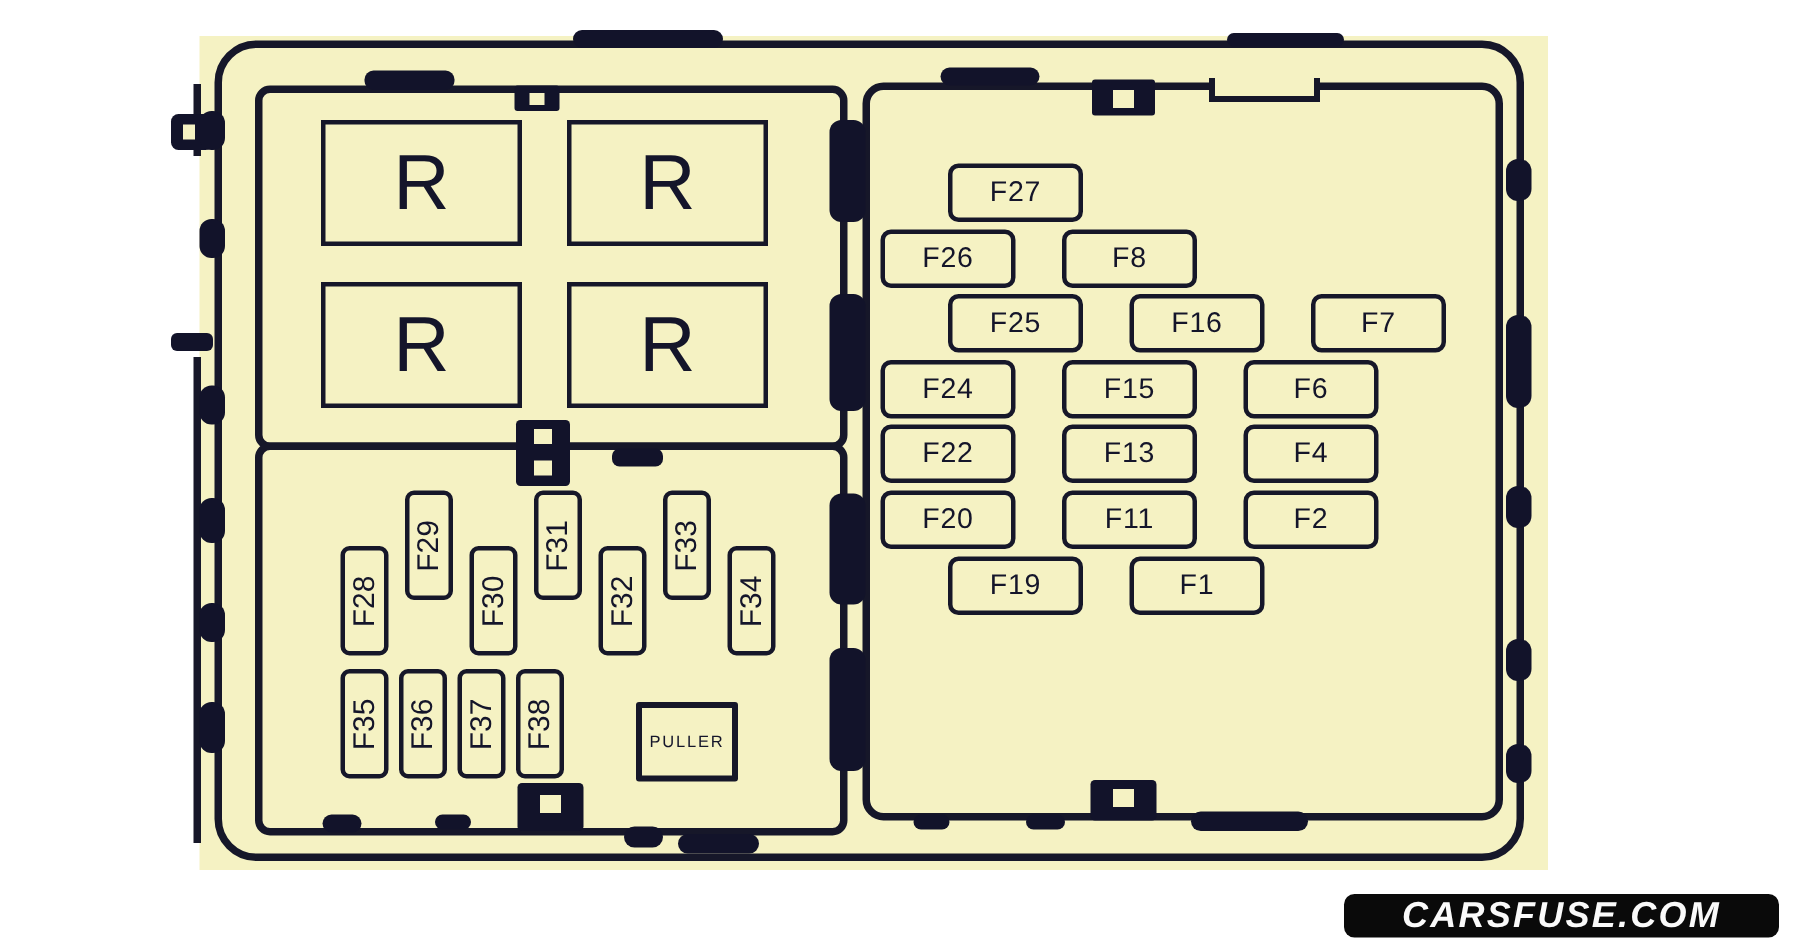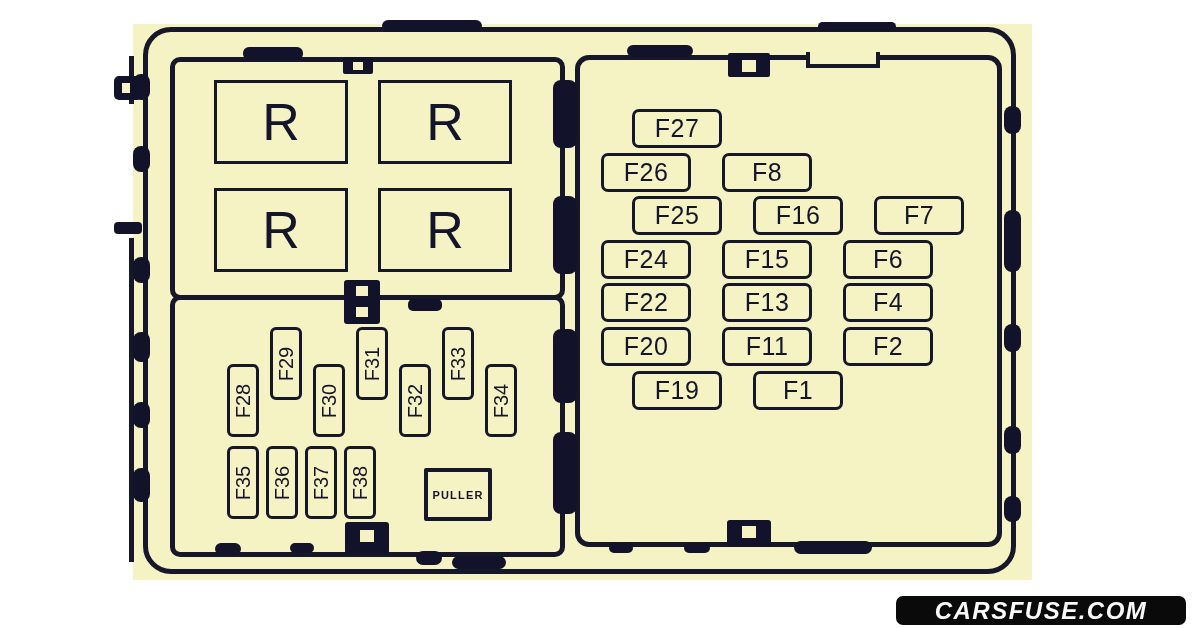--- a/index.html
+++ b/index.html
@@ -19,31 +19,31 @@
   .lower-panel{left:170px;top:295px;width:395px;height:262px;border-radius:10px;}
   .right-panel{left:575px;top:55px;width:427px;height:492px;border-radius:14px;}
   
   .relay-grid{position:absolute;left:39px;top:18px;display:grid;grid-template-columns:134px 134px;grid-column-gap:30px;grid-row-gap:24px;}
   .relay{width:134px;height:84px;border:3px solid #161729;box-sizing:border-box;display:flex;align-items:center;justify-content:center;}
   .relay span{font-size:52px;line-height:1;color:#14152a;}
   
   .fuse-rows{position:absolute;left:0;top:49px;display:flex;flex-direction:column;gap:4.6px;}
   .fuse-row{display:flex;column-gap:31px;height:39px;}
   .row-indent{padding-left:52px;}
-  .row-flush{padding-left:21px;}
+  .row-flush{padding-left:7px;}
   .fuse{width:90px;height:39px;border:3px solid #161729;border-radius:7px;box-sizing:border-box;display:flex;align-items:center;justify-content:center;}
-  .fuse span{font-size:25px;line-height:1;letter-spacing:0.5px;color:#14152a;}
+  .fuse span{font-size:19px;line-height:1;letter-spacing:0.5px;color:#14152a;}
   
   .stagger-row{position:absolute;left:52px;top:27px;display:flex;column-gap:11px;align-items:flex-start;}
   .vfuse{width:32px;height:73px;border:3px solid #161729;border-radius:6px;box-sizing:border-box;display:flex;align-items:center;justify-content:center;}
   .vfuse.low{margin-top:37px;}
   .vfuse span{transform:rotate(-90deg);font-size:20px;line-height:1;white-space:nowrap;color:#14152a;}
   .bottom-row{position:absolute;left:52px;top:146px;display:flex;column-gap:7px;}
   .puller{position:absolute;left:249px;top:168px;width:68px;height:53px;border:4px solid #161729;border-radius:2px;box-sizing:border-box;display:flex;align-items:center;justify-content:center;}
-  .puller span{font-size:11px;font-weight:700;letter-spacing:1.2px;color:#14152a;}
+  .puller span{font-size:11px;font-weight:400;letter-spacing:1.2px;color:#14152a;}
   
   .blob{background:#12132a;border-radius:8px;}
   .hole{position:absolute;background:#f5f2c3;}
   .recess{background:#f5f2c3;border:4px solid #161729;border-top:none;box-sizing:border-box;}
   .flange{background:#161729;}
   
   .watermark{left:896px;top:596px;width:290px;height:29px;background:#0a0a0a;border-radius:7px;display:flex;align-items:center;justify-content:center;}
   .watermark span{color:#fafafa;font-size:24px;font-weight:700;font-style:italic;letter-spacing:1.5px;line-height:1;}
 </style>
 </head>

